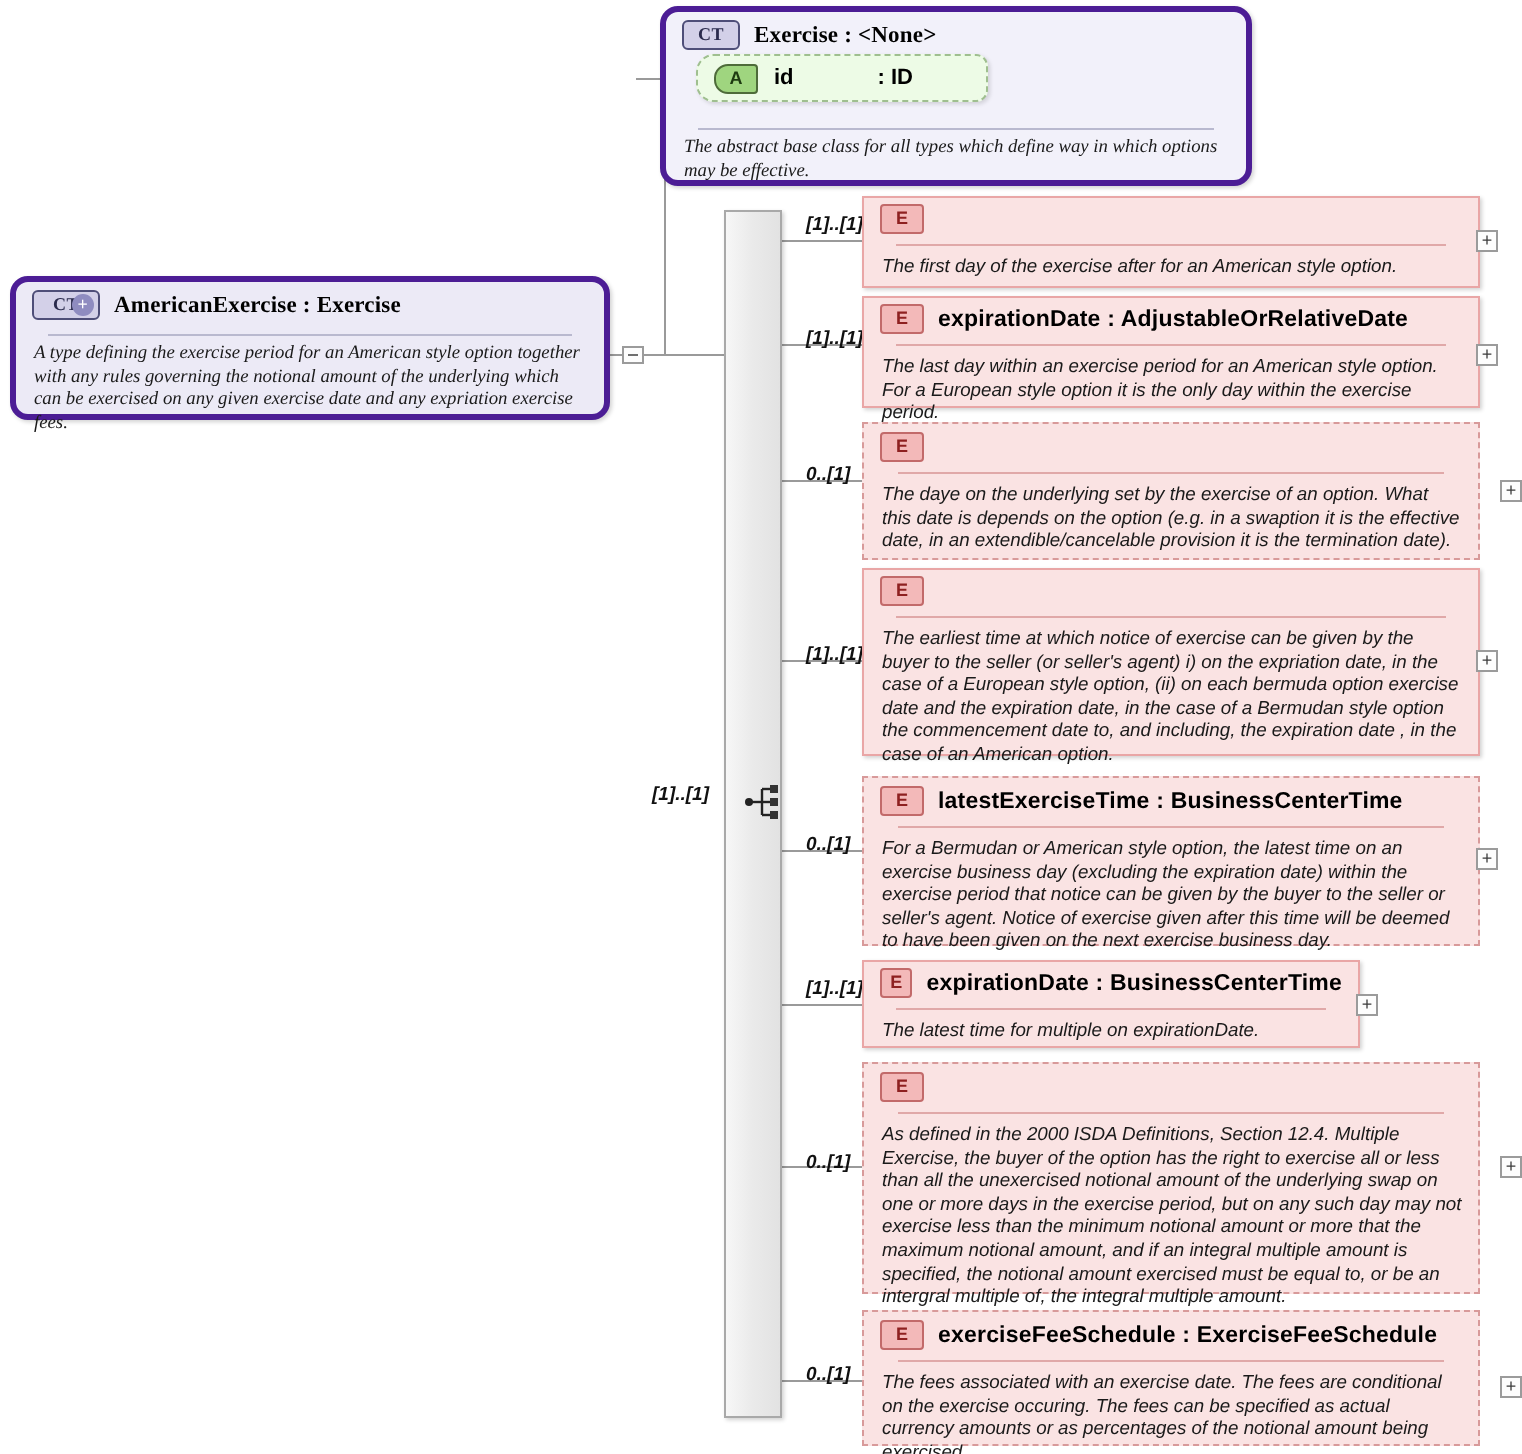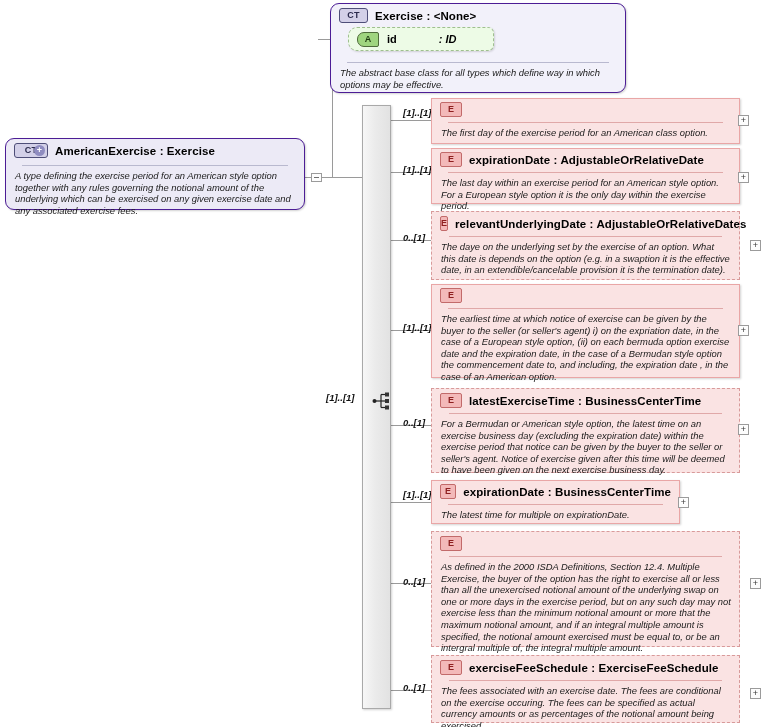--- a/index.html
+++ b/index.html
@@ -8,23 +8,24 @@
     font-family:"Liberation Sans", sans-serif;
     font-size:11px;color:#000;
   }
   .canvas{position:absolute;left:0;top:0;width:761px;height:727px;}
 
   
   .box{position:absolute;box-sizing:border-box;background:#fff;}
   .rounded{border-radius:9px;}
 
   .ct-box{
-    border:1px solid #4c1d95;
+    border:3px solid #4c1d95;
     background:#eceaf6;
     box-shadow:1px 1px 2px rgba(0,0,0,.18);
+    font-family:Liberation Serif, serif;
   }
   .ct-box.light{background:#f2f1fa;}
 
   .hdr{display:flex;align-items:center;gap:7px;padding:4px 8px 3px 8px;}
   .hdr-title{font-weight:bold;font-size:11.5px;letter-spacing:.1px;white-space:nowrap;}
 
   .divider{height:1px;background:#b9b9cf;margin:0 8px;}
   .divider.pink{background:#e0a8a8;}
 
   .doc{
@@ -143,33 +144,33 @@
       <span class="badge badge-ct">CT</span>
       <span class="hdr-title">Exercise : &lt;None&gt;</span>
     </div>
     <div class="divider" style="position:absolute;left:8px;right:8px;top:58px;"></div>
     <div class="doc" style="position:absolute;left:0;right:0;top:59px;">The abstract base class for all types which define way in which options may be effective.</div>
   </div>
 
   <div class="attr-row" style="left:348px;top:27px;width:146px;height:24px;">
     <span class="badge badge-a">A</span>
     <span class="attr-name">id</span>
-    <span class="attr-type" style="margin-left:34px;font-style:italic;">: ID</span>
+    <span class="attr-type" style="margin-left:34px;">: ID</span>
   </div>
 
   <div class="box rounded ct-box" style="left:5px;top:138px;width:300px;height:72px;">
     <div class="hdr">
       <span class="badge badge-ct plus">
         <span>CT</span>
         <span class="pm">+</span>
       </span>
       <span class="hdr-title">AmericanExercise : Exercise</span>
     </div>
     <div class="divider" style="position:absolute;left:8px;right:8px;top:26px;"></div>
-    <div class="doc" style="position:absolute;left:0;right:0;top:27px;">A type defining the exercise period for an American style option together with any rules governing the notional amount of the underlying which can be exercised on any given exercise date and any associated exercise fees.</div>
+    <div class="doc" style="position:absolute;left:0;right:0;top:27px;">A type defining the exercise period for an American style option together with any rules governing the notional amount of the underlying which can be exercised on any given exercise date and any expriation exercise fees.</div>
   </div>
   <div class="stubbox" style="left:311px;top:173px;">
     <div class="bar"></div>
   </div>
 
   <div class="seq-bar" style="left:362px;top:105px;width:29px;height:604px;"></div>
   <div class="seq-icon" style="left:372px;top:392px;width:22px;height:18px;">
     <svg width="22" height="18" viewBox="0 0 22 18">
       <circle cx="2.5" cy="9" r="2" fill="#222"></circle>
       <line x1="4" y1="9" x2="9" y2="9" stroke="#222" stroke-width="1.2"></line>
@@ -183,41 +184,40 @@
     </svg>
   </div>
   <div class="card" style="left:326px;top:392px;">[1]..[1]</div>
 
   <div class="card" style="left:403px;top:107px;">[1]..[1]</div>
   <div class="el-box" style="left:431px;top:98px;width:309px;height:46px;">
     <div class="hdr" style="padding-top:3px;">
       <span class="badge badge-e">E</span>
     </div>
     <div class="divider pink" style="position:absolute;left:8px;right:8px;top:23px;"></div>
-    <div class="doc" style="position:absolute;left:0;right:0;top:24px;">The first day of the exercise period for an American class option.</div>
+    <div class="doc" style="position:absolute;left:0;right:0;top:24px;">The first day of the exercise after for an American style option.</div>
   </div>
   <div class="plusbox" style="left:738px;top:115px;">+</div>
 
   <div class="card" style="left:403px;top:164px;">[1]..[1]</div>
   <div class="el-box" style="left:431px;top:148px;width:309px;height:56px;">
     <div class="hdr" style="padding-top:3px;">
       <span class="badge badge-e">E</span>
       <span class="hdr-title">expirationDate : AdjustableOrRelativeDate</span>
     </div>
     <div class="divider pink" style="position:absolute;left:8px;right:8px;top:23px;"></div>
     <div class="doc" style="position:absolute;left:0;right:0;top:24px;">The last day within an exercise period for an American style option. For a European style option it is the only day within the exercise period.</div>
   </div>
   <div class="plusbox" style="left:738px;top:172px;">+</div>
 
   <div class="card" style="left:403px;top:232px;">0..[1]</div>
   <div class="el-box optional" style="left:431px;top:211px;width:309px;height:69px;">
     <div class="inner"></div>
     <div class="hdr" style="position:relative;padding-top:4px;">
       <span class="badge badge-e">E</span>
-      <span class="hdr-title">relevantUnderlyingDate : AdjustableOrRelativeDates</span>
     </div>
     <div class="divider pink" style="position:absolute;left:9px;right:9px;top:24px;"></div>
     <div class="doc" style="position:absolute;left:0;right:0;top:25px;">The daye on the underlying set by the exercise of an option. What this date is depends on the option (e.g. in a swaption it is the effective date, in an extendible/cancelable provision it is the termination date).</div>
   </div>
   <div class="plusbox" style="left:750px;top:240px;">+</div>
 
   <div class="card" style="left:403px;top:322px;">[1]..[1]</div>
   <div class="el-box" style="left:431px;top:284px;width:309px;height:94px;">
     <div class="hdr" style="padding-top:3px;">
       <span class="badge badge-e">E</span>

